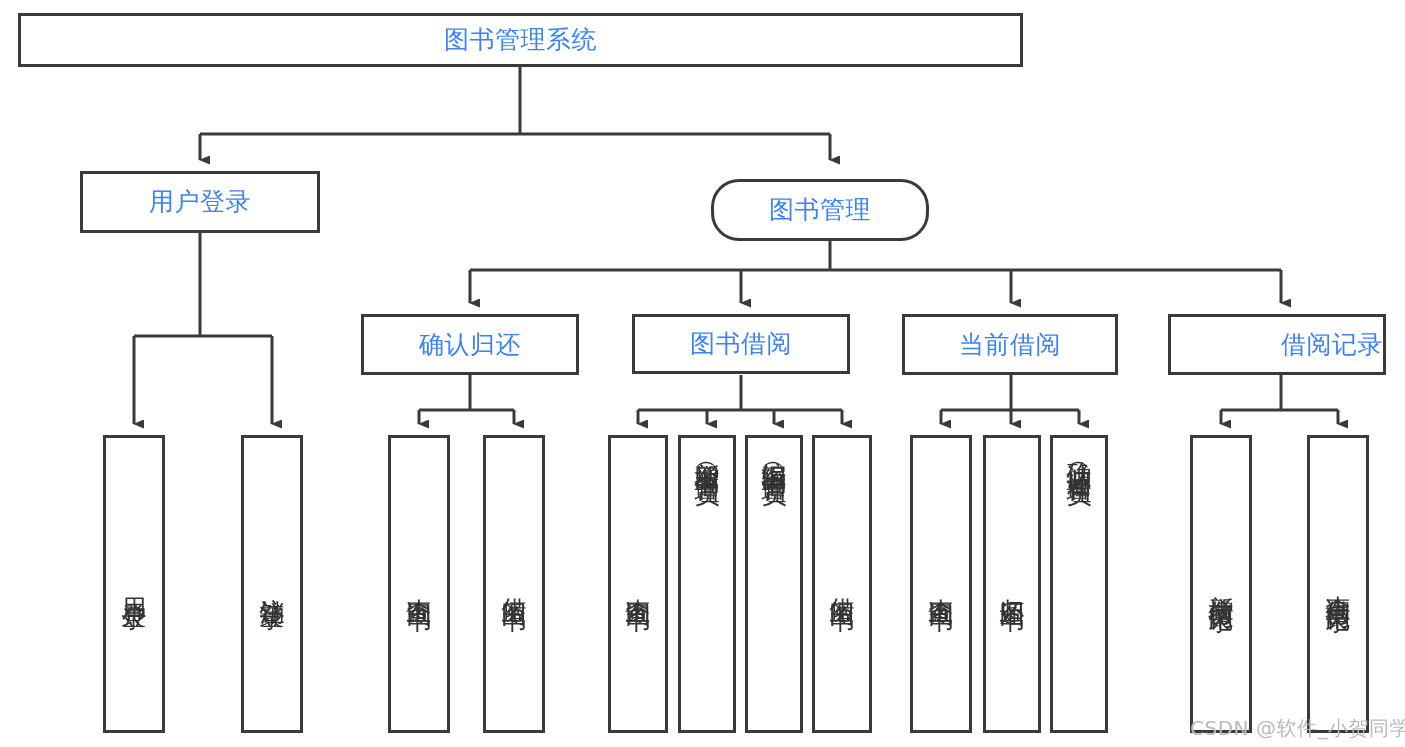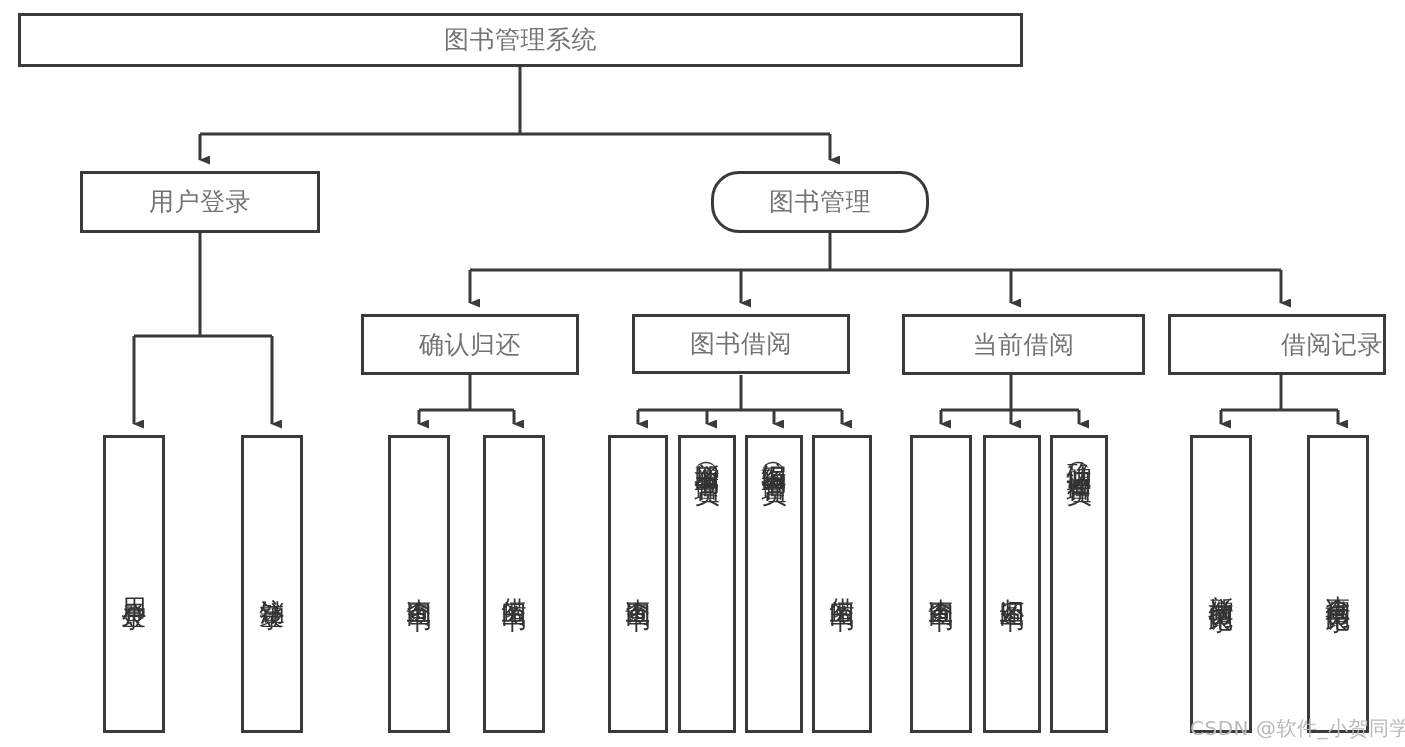--- a/index.html
+++ b/index.html
@@ -33,21 +33,21 @@
     display: flex;
     align-items: center;
     justify-content: center;
     color: #2b2b2b;
   }
   .node .label {
     font-size: 25px;
     line-height: 1.1;
     letter-spacing: 0.5px;
     white-space: nowrap;
-    color: #737373;
+    color: #3b82f6;
   }
   .node.leaf {
     align-items: center;
     justify-content: center;
   }
   .node.leaf .label {
     writing-mode: vertical-rl;
     text-orientation: upright;
     font-size: 25px;
     line-height: 1.32;
@@ -123,31 +123,31 @@
     </g>
   </svg>
 
   <div class="node" style="left:18px; top:13px; width:1005px; height:54px;">
     <span class="label">图书管理系统</span>
   </div>
 
   <div class="node" style="left:80px; top:171px; width:240px; height:62px;">
     <span class="label">用户登录</span>
   </div>
-  <div class="node" style="left:711px; top:171px; width:218px; height:62px;border-radius:28px;">
+  <div class="node" style="left:711px; top:179px; width:218px; height:62px;border-radius:28px;">
     <span class="label">图书管理</span>
   </div>
 
   <div class="node" style="left:361px; top:314px; width:218px; height:61px;">
     <span class="label">确认归还</span>
   </div>
   <div class="node" style="left:632px; top:314px; width:218px; height:60px;">
     <span class="label">图书借阅</span>
   </div>
-  <div class="node" style="left:902px; top:314px; width:243px; height:61px;">
+  <div class="node" style="left:902px; top:314px; width:216px; height:61px;">
     <span class="label">当前借阅</span>
   </div>
   <div class="node" style="left:1168px; top:314px; width:218px; height:61px;justify-content:flex-end;">
     <span class="label">借阅记录</span>
   </div>
 
   <div class="node leaf" style="left:103px; top:435px; width:62px; height:298px;">
     <span class="label">用户登录</span>
   </div>
   <div class="node leaf" style="left:241px; top:435px; width:62px; height:298px;">

